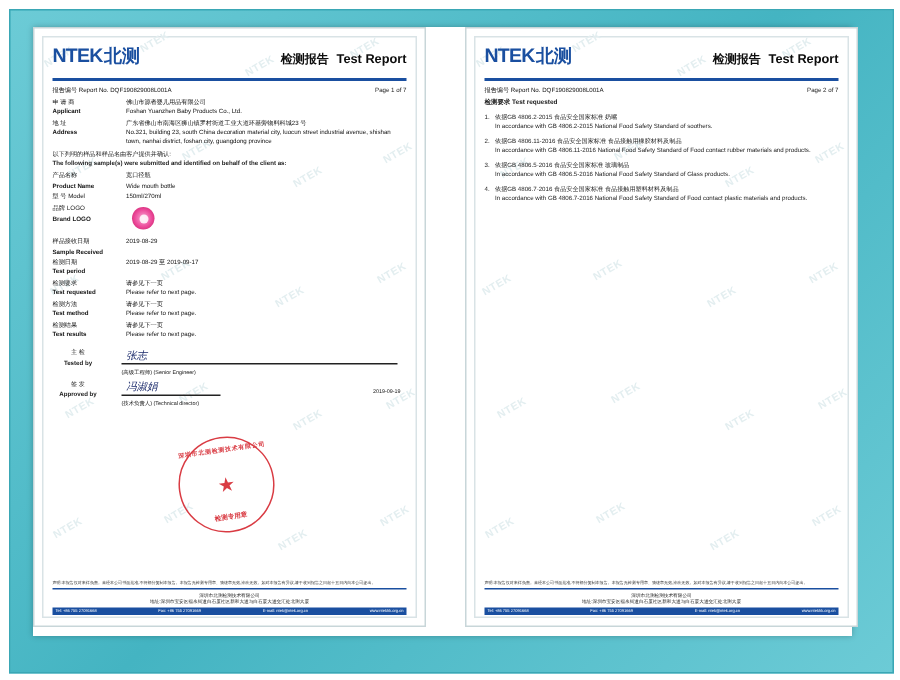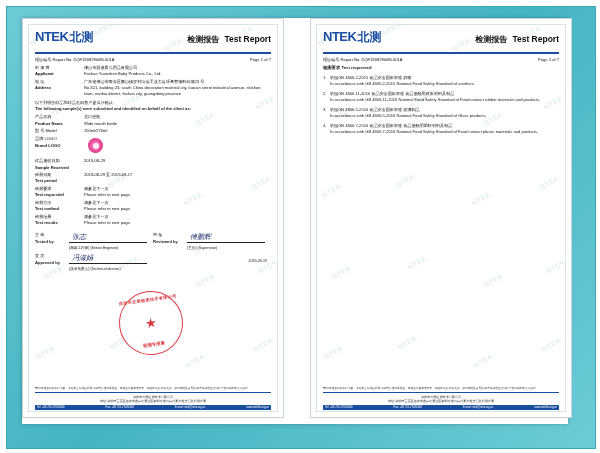--- a/index.html
+++ b/index.html
@@ -135,21 +135,21 @@
   .ol li{
     margin-bottom:3.5px;font-size:4.1px;line-height:1.55;display:flex;gap:2px;
   }
   .ol .num{flex:0 0 5px;}
   .ol .txt{flex:1;}
   
   .sigs{margin-top:6px;}
   .sigrow{
     display:flex;align-items:flex-start;margin-bottom:6px;
   }
-  .sigcell{flex:1;display:flex;gap:0;}
+  .sigcell{flex:1;display:flex;gap:12px;text-align:center;}
   .sigcell .k{width:34px;flex:0 0 34px;font-size:4.1px;}
   .sigcell .sigbox{flex:1;position:relative;height:15px;}
   .sigline{
     position:absolute;left:0;right:6px;bottom:4px;height:1px;background:#222;
   }
   .sigscript{
     position:absolute;left:3px;bottom:4px;font-family:"DejaVu Serif", serif;
     font-style:italic;font-size:7px;color:#1b2a6b;white-space:nowrap;
   }
   .sigrole{
@@ -363,34 +363,20 @@
             <div class="k">
               <span class="k-cn">主 检</span>
               <span class="k-en">Tested by</span>
             </div>
             <div class="sigbox">
               <span class="sigscript">张志</span>
               <div class="sigline"></div>
               <span class="sigrole">
                 <span>(高级工程师)</span>
                 <span>(Senior Engineer)</span>
-              </span>
-            </div>
-          </div>
-          <div class="sigcell">
-            <div class="k">
-              <span class="k-cn">审 核</span>
-              <span class="k-en">Reviewed by</span>
-            </div>
-            <div class="sigbox">
-              <span class="sigscript">傅鹏辉</span>
-              <div class="sigline"></div>
-              <span class="sigrole">
-                <span>(主管)</span>
-                <span>(Supervisor)</span>
               </span>
             </div>
           </div>
         </div>
 
         <div class="sigrow">
           <div class="sigcell">
             <div class="k">
               <span class="k-cn">签 发</span>
               <span class="k-en">Approved by</span>

